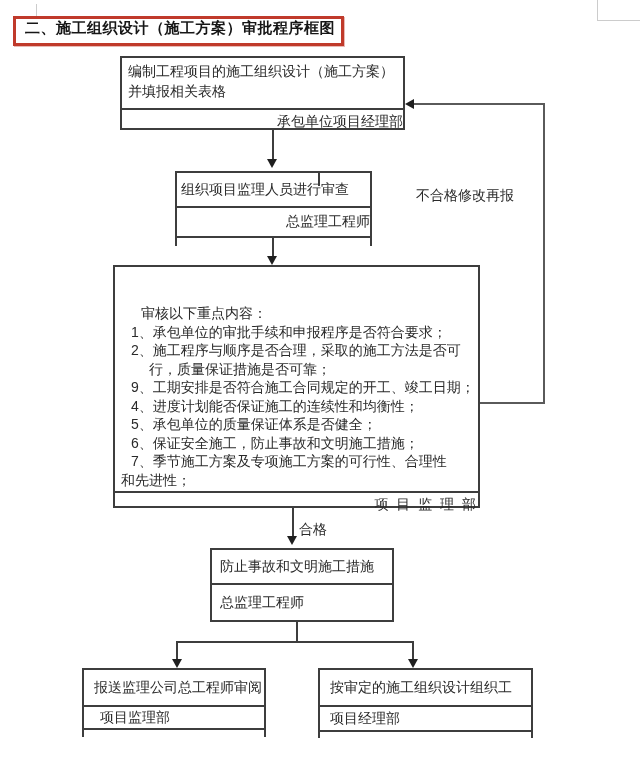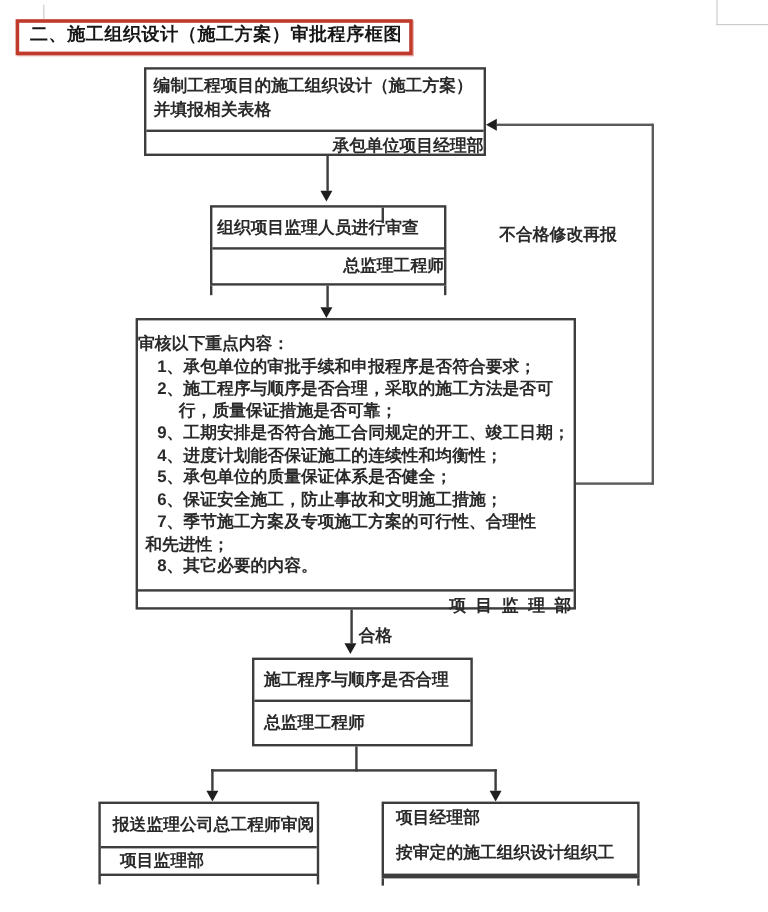--- a/index.html
+++ b/index.html
@@ -1,21 +1,21 @@
 <!DOCTYPE html>
 <html style="--red: #c03a2b; --line: #3d3d3d; --text: #2a2a2a;"><head>
 <meta charset="utf-8">
 <style>
   html,body{margin:0;padding:0;background:#ffffff;}
   .page{
     position:relative;width:640px;height:760px;background:#ffffff;overflow:hidden;
     font-family:"Liberation Sans","DejaVu Sans",sans-serif;
     color:var(--text,#2a2a2a);
   }
-  .abs{position:absolute;box-sizing:border-box;font-weight:bold;}
+  .abs{position:absolute;box-sizing:border-box;}
   
   .title-banner{
     left:13px;top:16px;width:331px;height:30px;
     border:3px solid var(--red,#c03a2b);
     display:flex;padding-left:9px;
     font-size:15px;font-weight:bold;color:#161616;letter-spacing:.5px;
     box-shadow:1px 1px 0 rgba(192,58,43,.35);
   }
   
   .node{border:2px solid var(--line,#3d3d3d);background:#fff;}
@@ -27,21 +27,21 @@
   .n1 .body{height:47px;padding:3px 0 0 6px;line-height:20px;font-size:14px;border-bottom:2px solid var(--line,#3d3d3d);white-space:nowrap;overflow:hidden;}
   .n1 .dept{height:23px;line-height:22px;}
   
   .n2{left:175px;top:171px;width:197px;height:67px;}
   .n2 .r1{height:35px;line-height:33px;padding-left:4px;}
   .n2 .r2{height:28px;line-height:26px;}
   
   .n3{left:113px;top:265px;width:367px;height:243px;}
   .n3 .content{height:214px;padding-top:10px;overflow:hidden;}
   .review-line{font-size:14px;line-height:18.5px;white-space:nowrap;color:var(--text,#2a2a2a);}
-  .review-line.heading{}
+  .review-line.heading{padding-left:26px;margin-top:27px;}
   .review-line.item{padding-left:16px;}
   .review-line.wrap{padding-left:34px;}
   .review-line.flush{padding-left:6px;}
   .n3 .dept{height:25px;border-top:2px solid var(--line,#3d3d3d);line-height:23px;letter-spacing:2px;font-size:14px;}
   
   .n4{left:210px;top:548px;width:184px;height:74px;}
   .n4 .r1{height:35px;line-height:33px;padding-left:8px;}
   .n4 .r2{height:35px;line-height:34px;padding-left:8px;}
   
   .n5{left:82px;top:668px;width:184px;height:62px;}
@@ -116,38 +116,38 @@
   <div class="abs vline gline" style="left:543px;top:103px;height:301px;"></div>
   <div class="abs hline gline" style="left:414px;top:103px;width:130px;"></div>
   <div class="abs arrow-left" style="left:405px;top:99px;"></div>
   <div class="abs edge-label" style="left:416px;top:187px;">不合格修改再报</div>
 
   <div class="abs vline" style="left:292px;top:508px;height:28px;"></div>
   <div class="abs arrow-down" style="left:287px;top:536px;"></div>
   <div class="abs edge-label" style="left:299px;top:521px;">合格</div>
 
   <div class="abs node n4">
-    <div class="row r1 divided">施工程序与顺序是否合理</div>
+    <div class="row r1 divided">防止事故和文明施工措施</div>
     <div class="row r2">总监理工程师</div>
   </div>
 
   <div class="abs vline" style="left:296px;top:622px;height:21px;"></div>
   <div class="abs hline" style="left:176px;top:641px;width:238px;"></div>
   <div class="abs vline" style="left:176px;top:641px;height:18px;"></div>
   <div class="abs arrow-down" style="left:172px;top:659px;"></div>
   <div class="abs vline" style="left:412px;top:641px;height:18px;"></div>
   <div class="abs arrow-down" style="left:408px;top:659px;"></div>
 
   <div class="abs node n5">
     <div class="row r1 divided">报送监理公司总工程师审阅</div>
     <div class="row r2">项目监理部</div>
   </div>
   <div class="abs tickmark" style="left:82px;top:730px;width:2px;height:7px;"></div>
   <div class="abs tickmark" style="left:264px;top:730px;width:2px;height:7px;"></div>
 
   <div class="abs node n6">
+    <div class="row r1 divided">按审定的施工组织设计组织工</div>
     <div class="row r2">项目经理部</div>
-    <div class="row r1 divided">按审定的施工组织设计组织工</div>
   </div>
   <div class="abs tickmark" style="left:318px;top:732px;width:2px;height:6px;"></div>
   <div class="abs tickmark" style="left:531px;top:732px;width:2px;height:6px;"></div>
 
 </div>
 
 </body></html>

